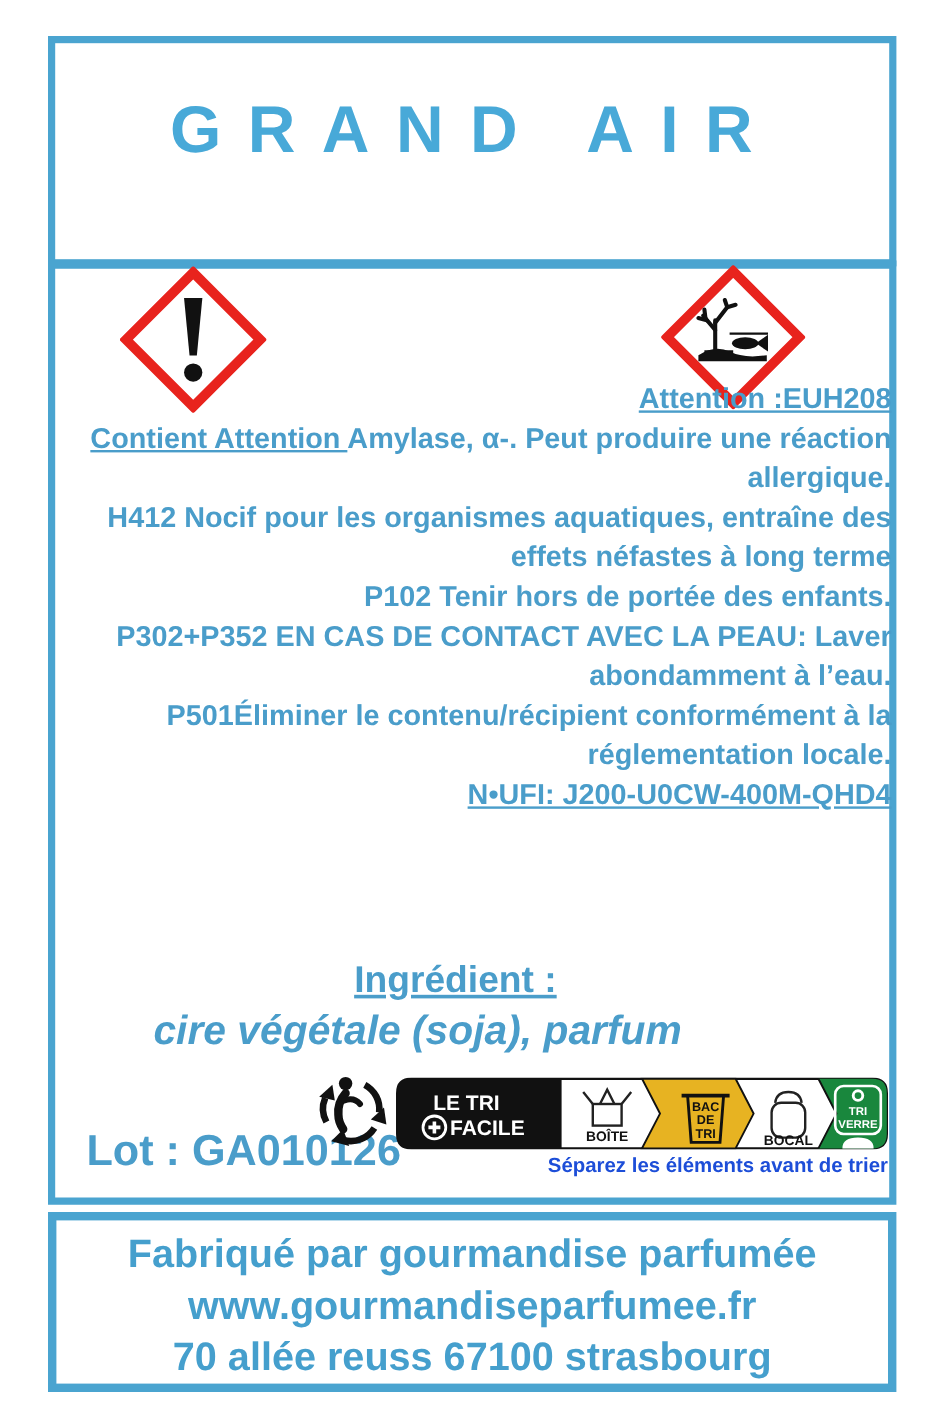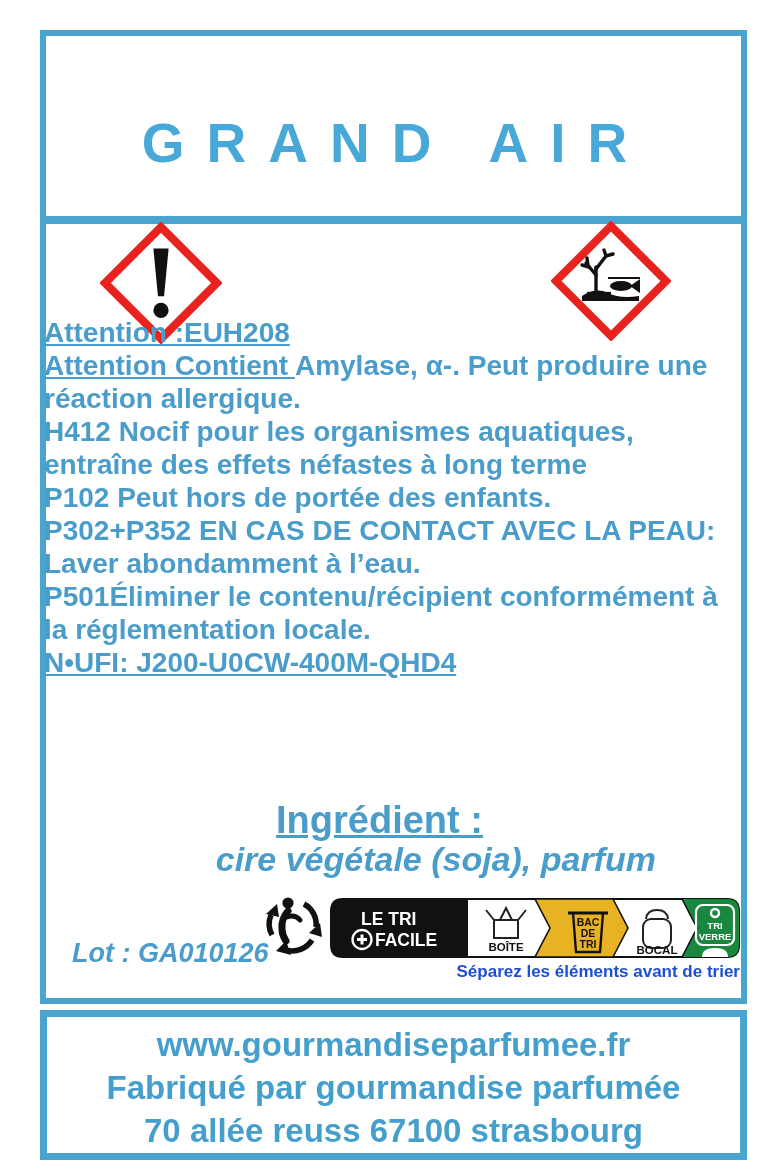--- a/index.html
+++ b/index.html
@@ -3,30 +3,30 @@
 <meta charset="utf-8">
 <style>
   html,body{margin:0;padding:0;background:#ffffff;}
   .page{position:relative;width:783px;height:1176px;background:#fff;overflow:hidden;
         font-family:"Liberation Sans", sans-serif;}
   .box{position:absolute;border:6px solid #4aa4d0;box-sizing:border-box;background:transparent;}
   .box-title{left:40px;top:30px;width:707px;height:192px;}
   .box-main{left:40px;top:217px;width:707px;height:787px;border-width:7px 6px 6px 6px;}
   .box-footer{left:40px;top:1010px;width:707px;height:150px;border-width:7px;}
   .brand-title{position:absolute;left:40px;top:76px;width:689px;text-align:center;
-        font-size:55px;font-weight:bold;color:#48a9d8;letter-spacing:0.40em;text-indent:0.40em;margin-top:35px;}
+        font-size:55px;font-weight:bold;color:#48a9d8;letter-spacing:0.40em;text-indent:0.40em;}
   .ghs{position:absolute;}
-  .hazard-block{position:absolute;left:44px;top:316px;width:699px;text-align:left;
-        color:#4a9dca;font-weight:bold;font-size:28px;line-height:33px;}
+  .hazard-block{position:absolute;left:44px;top:316px;width:699px;text-align:right;
+        color:#4a9dca;font-weight:bold;font-size:24px;line-height:33px;}
   .u{text-decoration:underline;}
   .ingredient-heading{position:absolute;left:40px;top:799px;width:679px;text-align:center;
-        color:#4a9dca;font-weight:bold;font-size:38px;text-decoration:underline;}
-  .ingredient-value{position:absolute;left:40px;top:840px;width:616px;text-align:right;
+        color:#4a9dca;font-weight:bold;font-size:31px;text-decoration:underline;}
+  .ingredient-value{position:absolute;left:40px;top:840px;width:616px;text-align:center;
         color:#4a9dca;font-weight:bold;font-style:italic;font-size:34px;}
-  .lot{position:absolute;left:72px;top:938px;color:#4a9dca;font-weight:bold;font-size:27px;font-style:italic;}
+  .lot{position:absolute;left:72px;top:938px;color:#4a9dca;font-weight:bold;font-size:36px;}
   .triman{position:absolute;left:262px;top:894px;}
   .sort-banner{position:absolute;left:330px;top:898px;}
   .separez{position:absolute;left:400px;top:962px;width:340px;text-align:right;
         color:#1d4ed8;font-weight:bold;font-size:17px;}
   .footer-block{position:absolute;left:40px;top:1023px;width:707px;text-align:center;
         color:#459fcd;font-weight:bold;font-size:33px;line-height:43px;}
   svg text{font-family:"Liberation Sans", sans-serif;}
 </style>
 </head>
 <body>
@@ -58,24 +58,24 @@
     </g>
     <path d="M36,72 H60" stroke="#111111" stroke-width="2.2"></path>
     <path d="M57,57 H89" stroke="#111111" stroke-width="2"></path>
     <ellipse cx="70" cy="65" rx="11" ry="5" fill="#111111"></ellipse>
     <polygon points="79,65 89,58 89,72" fill="#111111"></polygon>
     <path d="M31,75 Q45,66 57,72 T88,75 L88,80 L31,80 Z" fill="#111111"></path>
   </svg>
 
   <div class="hazard-block">
     <div class="u">Attention :EUH208</div>
-    <div><span class="u">Attention Contient </span><span>Amylase, α-. Peut produire une réaction allergique.</span></div>
+    <div><span class="u">Contient Attention </span><span>Amylase, α-. Peut produire une réaction allergique.</span></div>
     <div>
         <div>H412 Nocif pour les organismes aquatiques, entraîne des effets néfastes à long terme</div>
-        <div>P102 Peut hors de portée des enfants.</div>
+        <div>P102 Tenir hors de portée des enfants.</div>
         <div>P302+P352 EN CAS DE CONTACT AVEC LA PEAU: Laver abondamment à l’eau.</div>
         <div>P501Éliminer le contenu/récipient conformément à la réglementation locale.</div>
       </div>
     <div class="u">N•UFI: J200-U0CW-400M-QHD4</div>
   </div>
 
   <div class="ingredient-heading">Ingrédient :</div>
   <div class="ingredient-value">cire végétale (soja), parfum</div>
 
   <div class="lot">Lot : GA010126</div>
@@ -124,18 +124,18 @@
     <rect x="366" y="7" width="38" height="40" rx="7" fill="none" stroke="#ffffff" stroke-width="2.2"></rect>
     <circle cx="385" cy="15" r="4" fill="none" stroke="#ffffff" stroke-width="2.4"></circle>
     <text x="385" y="31" fill="#ffffff" font-size="9.5" font-weight="bold" text-anchor="middle">TRI</text>
     <text x="385" y="42" fill="#ffffff" font-size="9.5" font-weight="bold" text-anchor="middle">VERRE</text>
     <path d="M372,59 Q372,50 385,50 Q398,50 398,59 Z" fill="#ffffff"></path>
   </svg>
 
   <div class="separez">Séparez les éléments avant de trier</div>
 
   <div class="footer-block">
+    <div>Fabriqué par gourmandise parfumée</div>
     <div>www.gourmandiseparfumee.fr</div>
-    <div>Fabriqué par gourmandise parfumée</div>
     <div>70 allée reuss 67100 strasbourg</div>
   </div>
 
 </div>
 
 </body></html>

